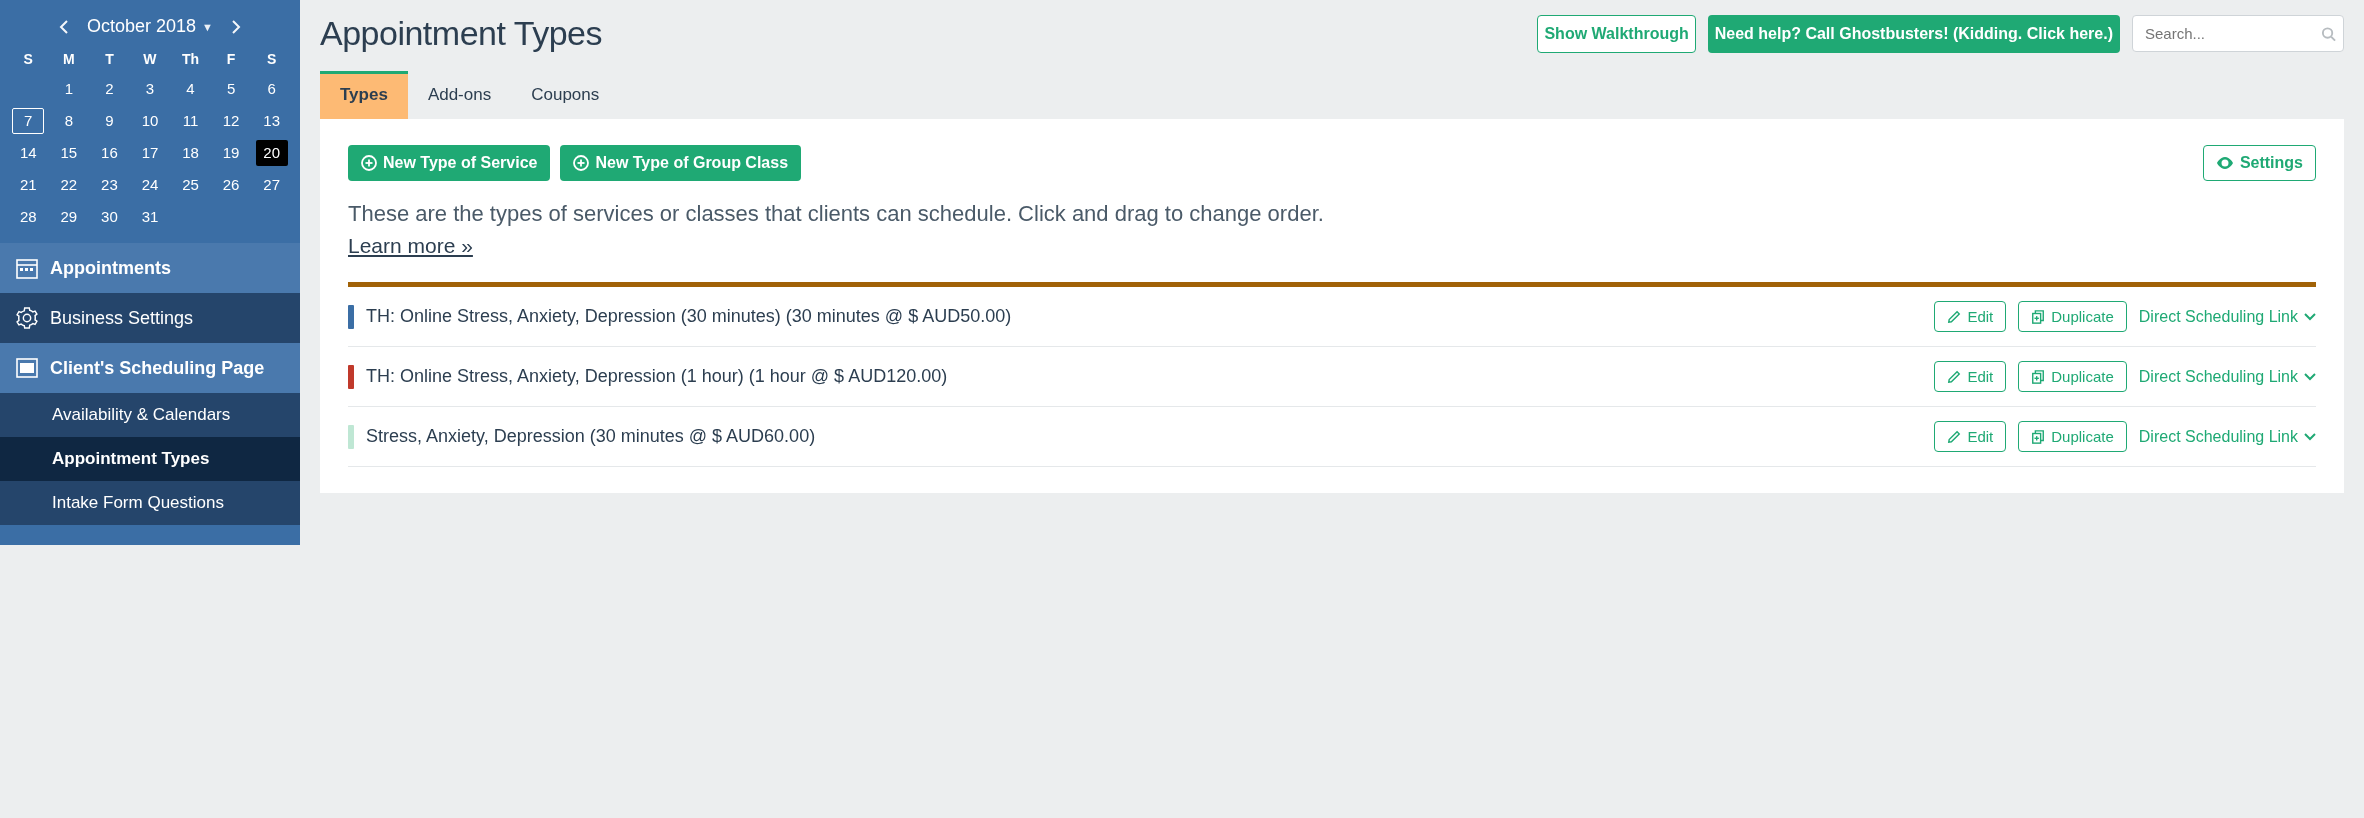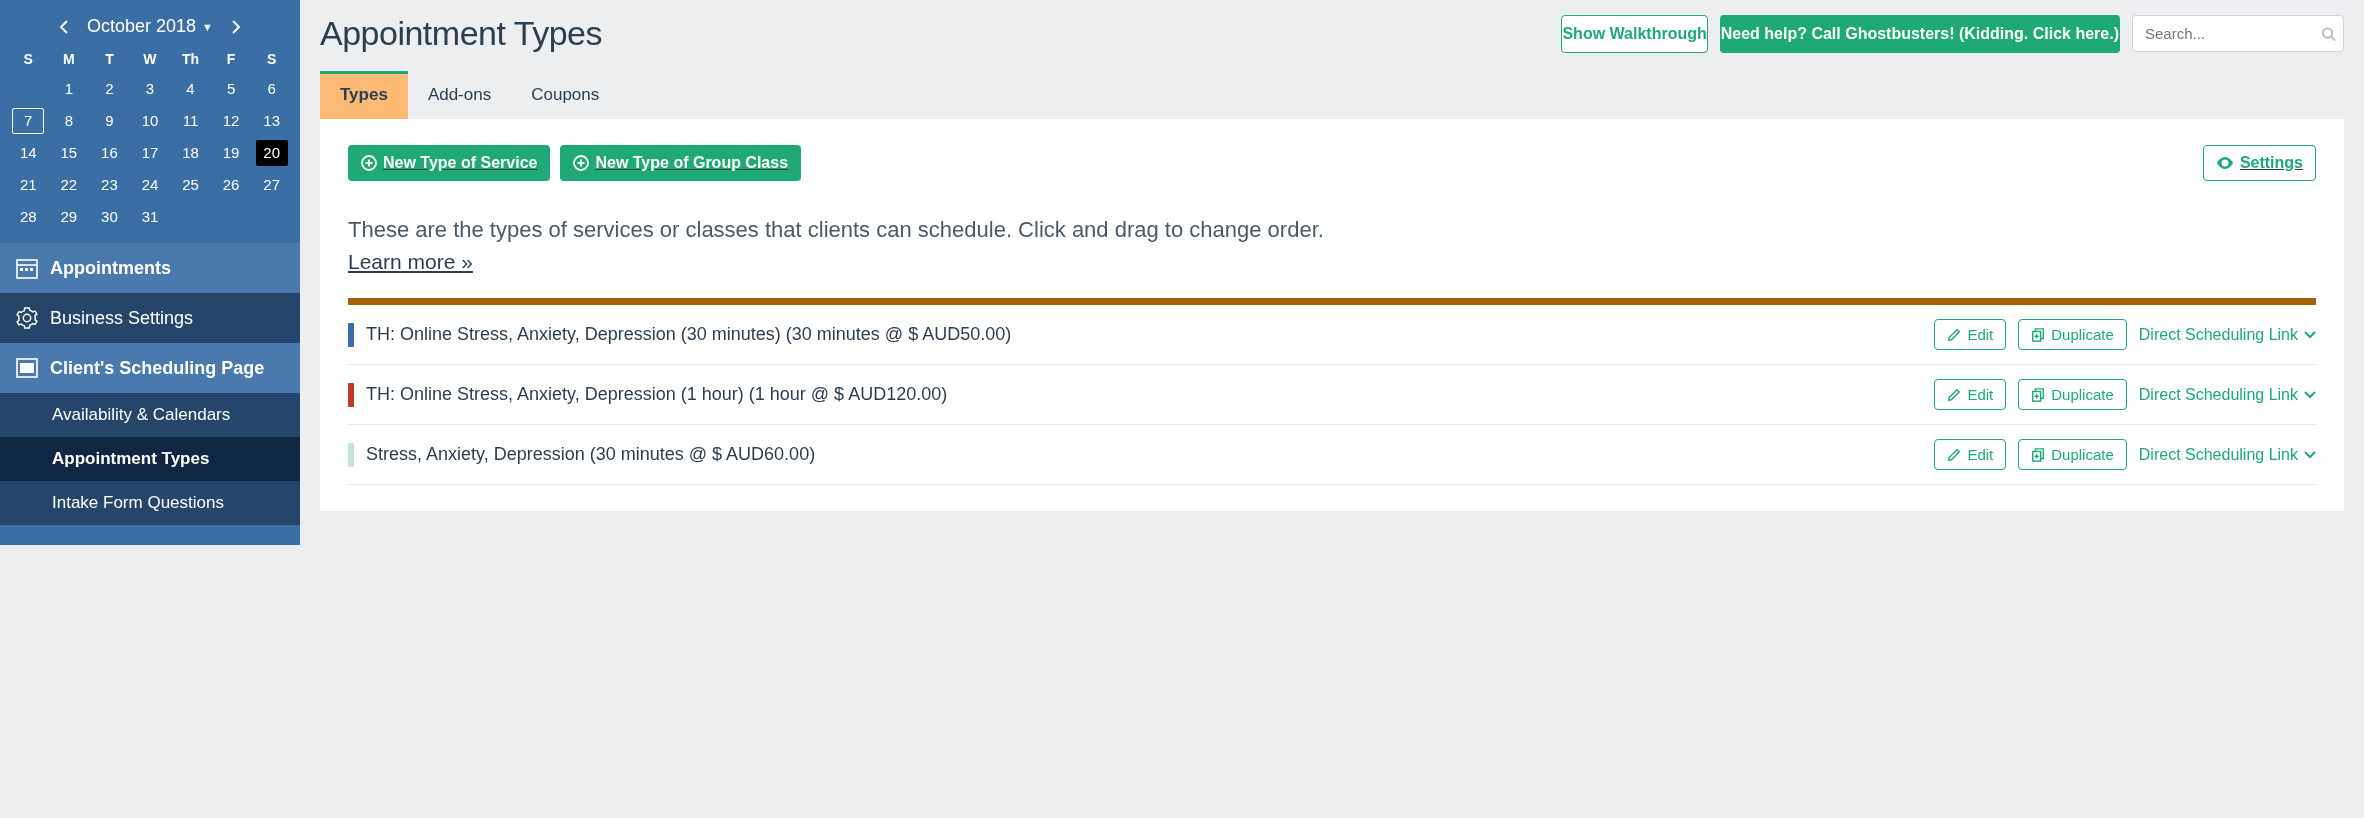--- a/index.html
+++ b/index.html
@@ -25,41 +25,41 @@
 .navitem.expanded { background:#25456b; }
 .subnav { background:#25456b; }
 .subitem { padding:12px 16px 12px 52px; font-size:17px; cursor:pointer; }
 .subitem.active { background:#0f2742; font-weight:700; }
 .nav-ico { width:22px; height:22px; display:inline-flex; align-items:center; justify-content:center; flex-shrink:0; }
 
 
 .main { flex:1; display:flex; flex-direction:column; }
 .header { display:flex; align-items:center; gap:12px; padding:14px 20px 0; }
 .page-title { font-size:34px; font-weight:400; color:#2c3e50; letter-spacing:-0.5px; margin-right:auto; }
-.btn { border-radius:4px; padding:9px 0; font-size:16px; font-weight:700; cursor:pointer; border:1px solid transparent; display:inline-flex; align-items:center; gap:6px; }
+.btn { border-radius:4px; padding:9px 6px; font-size:16px; font-weight:700; cursor:pointer; border:1px solid transparent; display:inline-flex; align-items:center; gap:6px; }
 .btn.ghost-green { background:#fff; border-color:#1fa974; color:#1fa974; }
 .btn.green { background:#1fa974; color:#fff; }
 .searchwrap { position:relative; width:212px; }
 .searchwrap input { width:100%; padding:9px 30px 9px 12px; border:1px solid #cfd4d8; border-radius:4px; font-size:15px; color:#555; }
 .searchwrap .mag { position:absolute; right:8px; top:50%; transform:translateY(-50%); color:#b7bcc0; pointer-events:none; }
 
 .tabs { display:flex; gap:0; padding:18px 20px 0; }
 .tab { padding:14px 20px; font-size:17px; color:#2c3e50; cursor:pointer; }
 .tab.active { background:#fdba74; border-top:3px solid #1fa974; font-weight:700; padding-top:11px; }
 
 .panel { background:#fff; margin:0 20px 20px; padding:26px 28px; }
-.panel-actions { display:flex; align-items:center; gap:10px;text-decoration:underline; }
+.panel-actions { display:flex; align-items:center; gap:10px; }
 .btn.sm { padding:8px 12px; font-size:16px; font-weight:700; }
 .btn.outline-green { background:#fff; border:1px solid #1fa974; color:#1fa974; }
 .panel-actions .preview { margin-left:auto; }
-.intro { font-size:22px; color:#4a5a68; margin:32px 0 4px; line-height:1.5; }
+.intro { font-size:22px; color:#4a5a68; margin:16px 0 4px; line-height:1.5; }
 .learn { font-size:21px; color:#2c3e50; text-decoration:underline; cursor:pointer; display:inline-block; margin-bottom:24px; }
 
 .row { display:flex; align-items:center; padding:14px 0; border-bottom:1px solid #e5e8ea; gap:12px; }
-.row:first-of-type { border-top:7px solid #a16207; }
+.row:first-of-type { border-top:5px solid #a16207; }
 .rowbar { width:6px; height:24px; border-radius:1px; flex-shrink:0; }
 .rowtitle { font-size:18px; color:#2c3e50; flex:1; }
 .rowactions { display:flex; align-items:center; gap:12px; }
 .btn.tiny { padding:6px 12px; font-size:15px; font-weight:400; }
 .dsl { color:#1fa974; font-size:16px; font-weight:400; cursor:pointer; display:flex; align-items:center; gap:6px; }
 
 svg { display:block; }
 </style>
 </head>
 <body>

